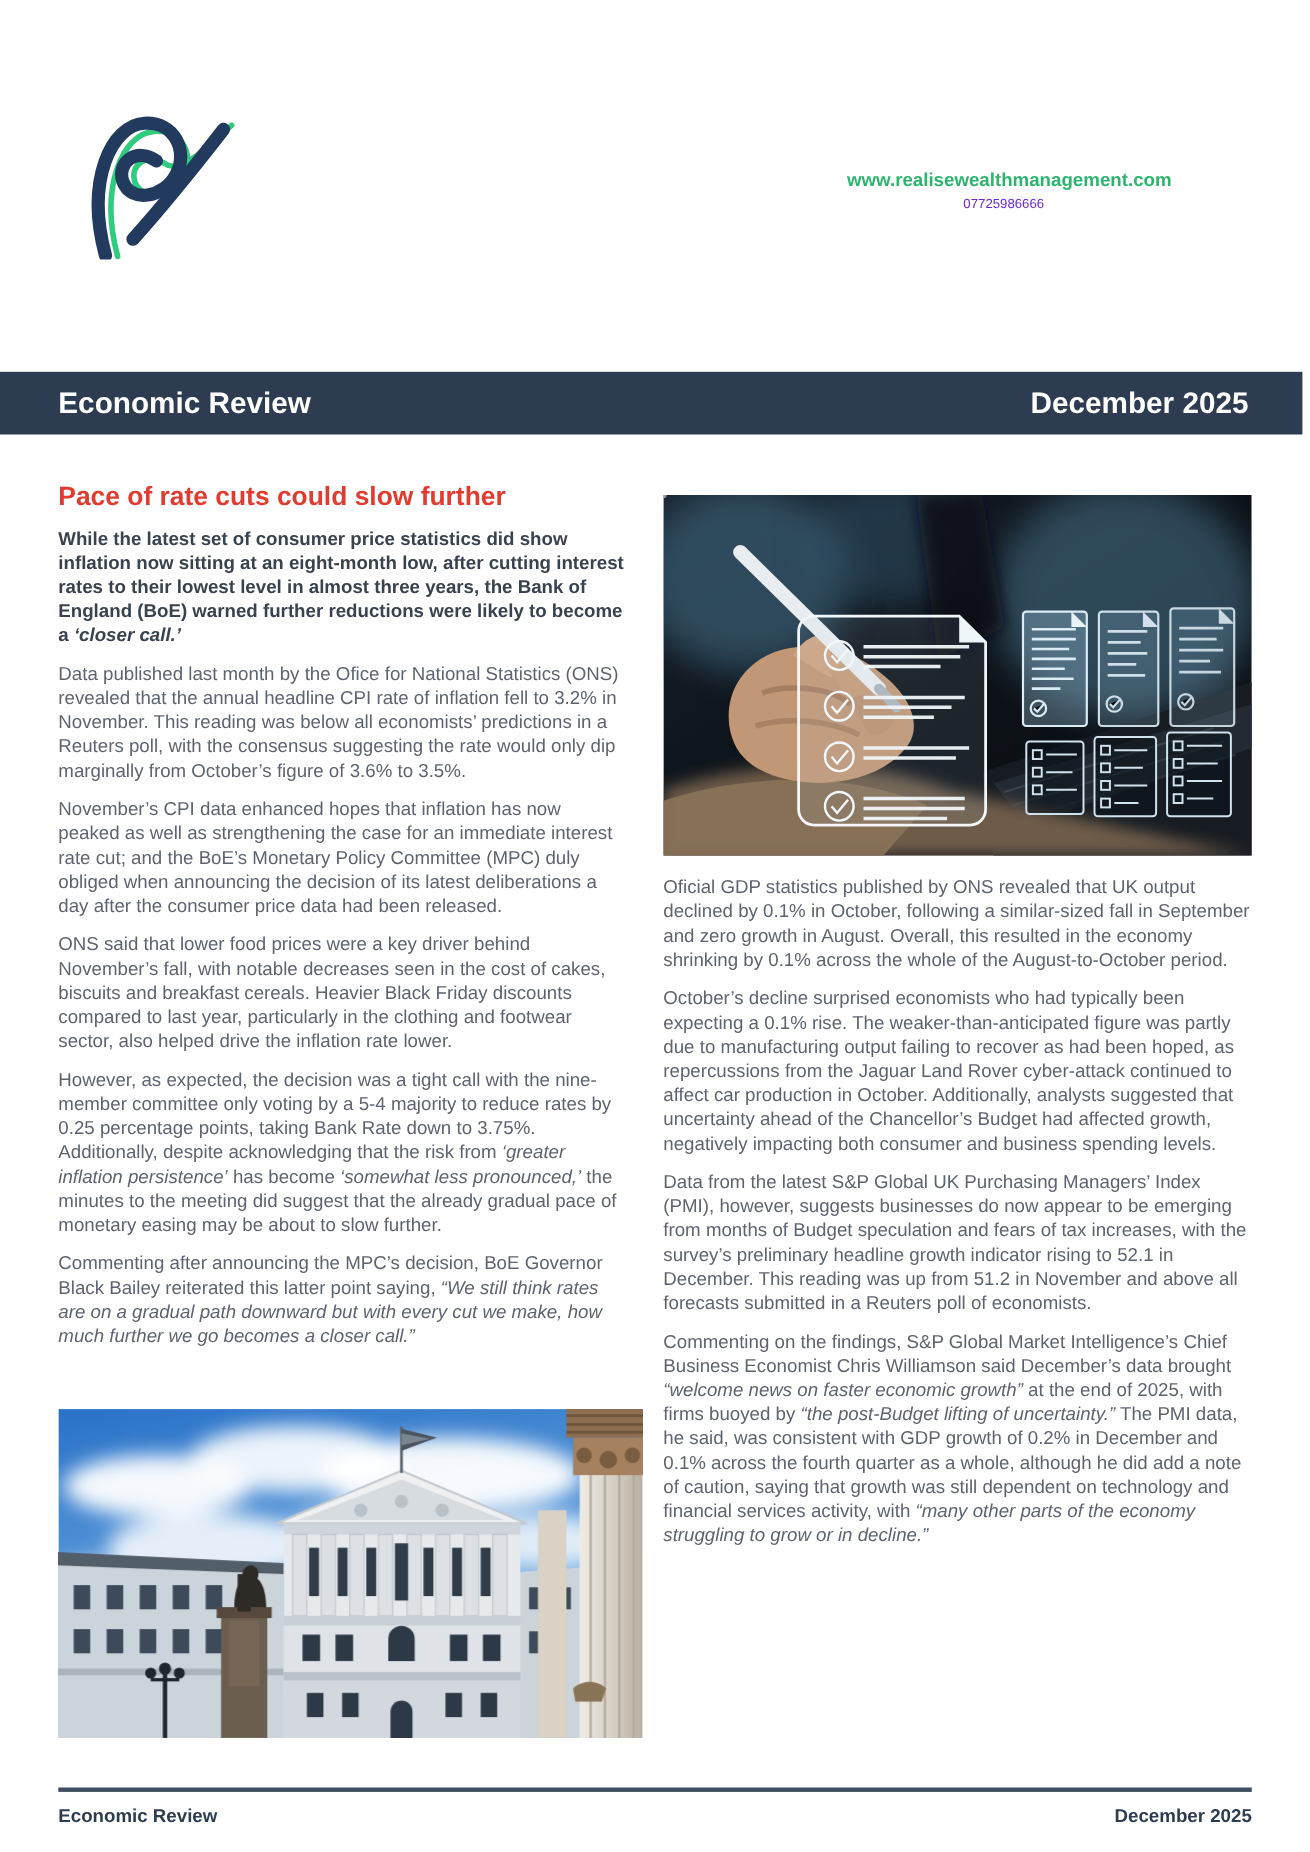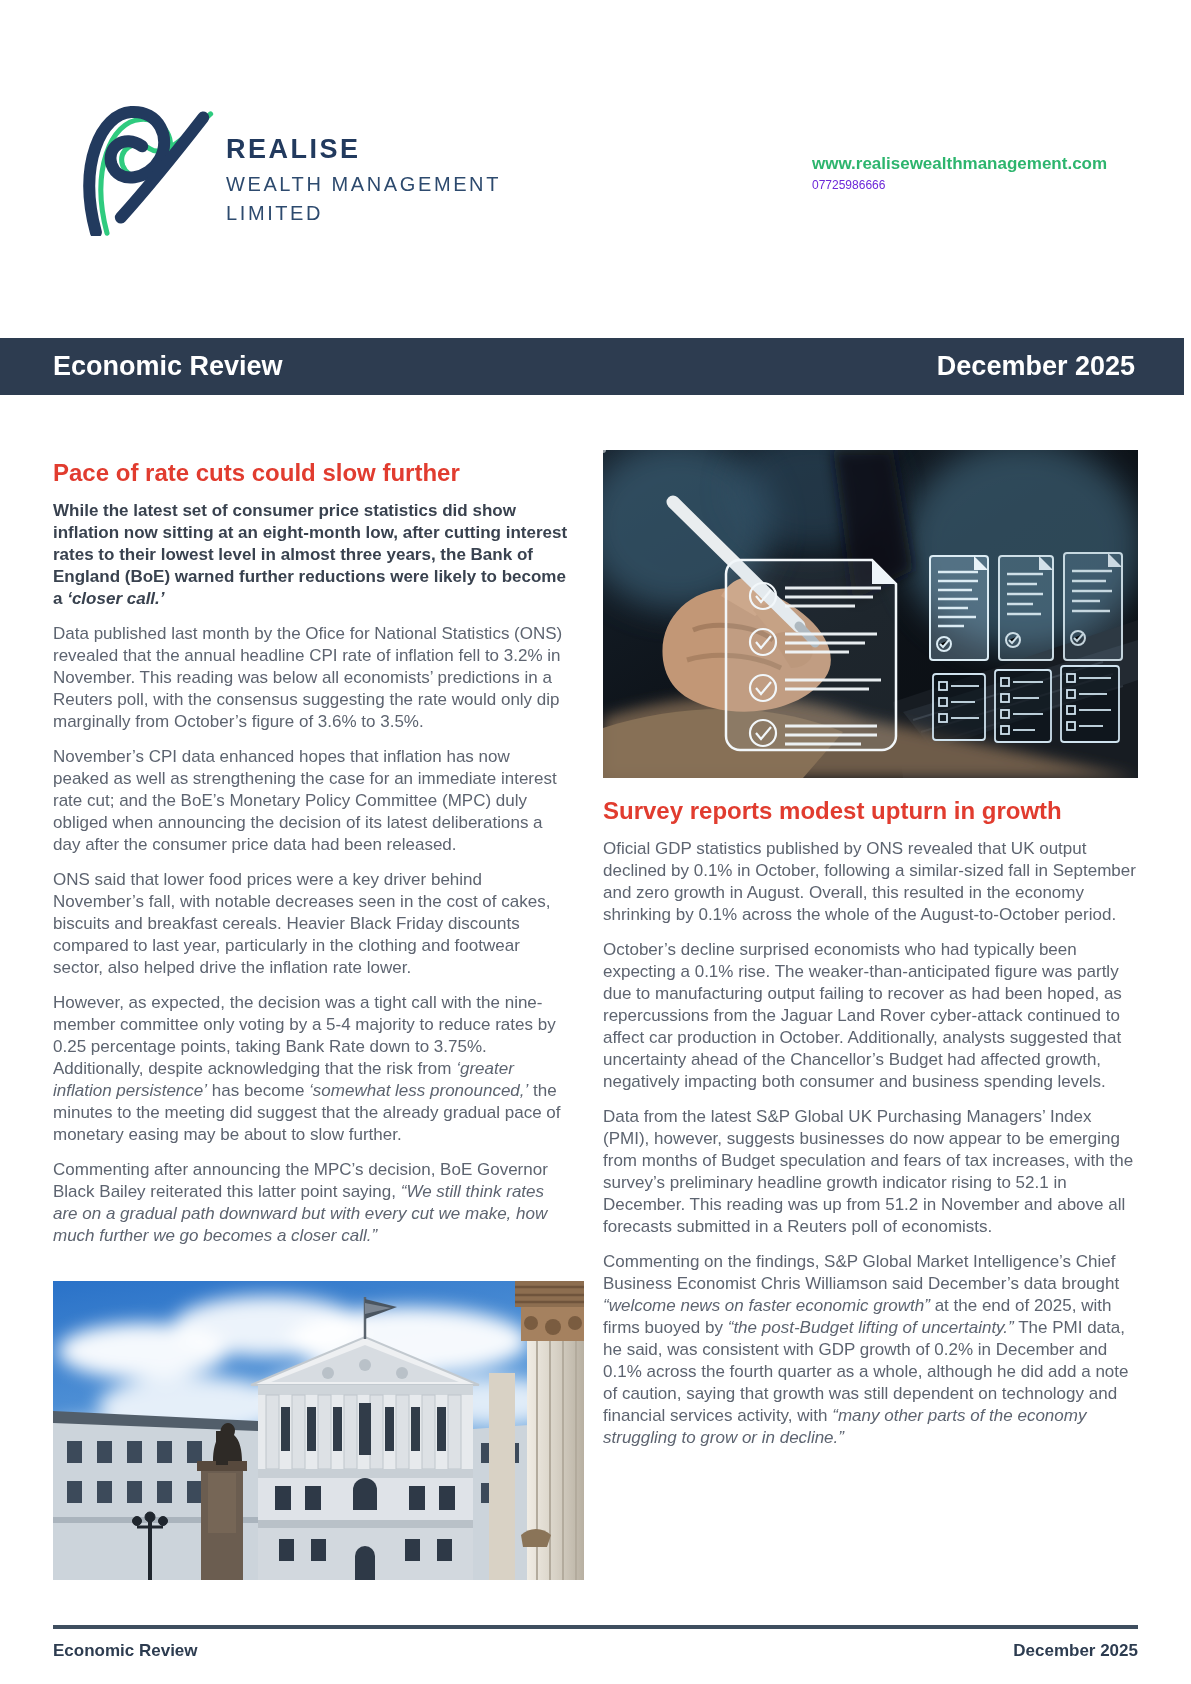--- a/index.html
+++ b/index.html
@@ -7,33 +7,33 @@
     width:1191px;height:1684px;position:relative;background:#ffffff;
     font-family:"Liberation Sans",sans-serif;overflow:hidden;
     -webkit-font-smoothing:antialiased;
   }
   
   .logo{position:absolute;left:70px;top:100px;display:flex;align-items:flex-start;}
   .logo-mark{width:148px;height:136px;}
   .logo-text{margin-left:8px;margin-top:36px;}
   .brand{font-size:27px;font-weight:700;letter-spacing:2.5px;color:#223a5e;line-height:1.0;}
   .brand-sub{font-size:20px;font-weight:400;letter-spacing:2.6px;color:#2d4a6e;line-height:1.45;margin-top:7px;}
-  .contact{position:absolute;left:812px;top:152px;width:285px;line-height:1.45;}
+  .contact{position:absolute;left:770px;top:152px;width:285px;text-align:center;line-height:1.45;}
   .contact .site{color:#2db56e;font-size:17px;font-weight:700;text-decoration:none;display:block;}
   .contact .phone{color:#6d28d9;font-size:12px;font-weight:400;}
   
   .banner{
     position:absolute;left:0;top:338px;width:1184px;height:57px;background:#2d3c50;
     display:flex;justify-content:space-between;align-items:center;
     padding:0 49px 0 53px;box-sizing:border-box;color:#ffffff;
     font-size:27px;font-weight:600;
   }
   
   .col{position:absolute;color:#5d6470;font-size:17px;line-height:22px;}
-  .col-left{left:53px;top:458px;width:516px;}
+  .col-left{left:53px;top:437px;width:516px;}
   .col-right{left:603px;top:796px;width:537px;}
   h2.art{font-size:24px;line-height:30px;font-weight:700;color:#e13c2f;margin:0 0 12px 0;}
   .col p{margin:0 0 13px 0;}
   p.intro{font-weight:700;color:#39424f;}
   .it{font-style:italic;}
   
   figure{margin:0;padding:0;position:absolute;overflow:hidden;}
   .photo-checklist{left:603px;top:450px;width:535px;height:328px;}
   .photo-boe{left:53px;top:1281px;width:531px;height:299px;}
   figure svg{display:block;width:100%;height:100%;}
@@ -46,25 +46,20 @@
 </style>
 </head>
 <body>
 
 <div class="logo">
   <svg class="logo-mark" viewBox="0 0 160 145" fill="none">
     <path d="M40,143 C22,76 44,22 76,20 C104,18 116,44 104,64 C92,84 64,88 57,70 C51,53 69,40 87,52 C101,62 126,38 152,14" stroke="#2fcb7f" stroke-width="5.5" stroke-linecap="round" fill="none"></path>
     <path d="M28,142 C8,68 34,14 66,12 C96,10 110,40 97,63 C85,85 53,91 45,69 C39,51 58,35 78,49" stroke="#223a5e" stroke-width="13" stroke-linecap="round" fill="none"></path>
     <path d="M55,126 C82,96 116,54 144,18" stroke="#223a5e" stroke-width="13" stroke-linecap="round" fill="none"></path>
   </svg>
-  <div class="logo-text">
-    <div class="brand">REALISE</div>
-    <div class="brand-sub">WEALTH MANAGEMENT</div>
-    <div class="brand-sub" style="margin-top:0;">LIMITED</div>
-  </div>
 </div>
 
 <div class="contact">
   <a href="#" class="site">www.realisewealthmanagement.com</a>
   <div class="phone">07725986666</div>
 </div>
 
 <div class="banner">
   <span>Economic Review</span>
   <span>December 2025</span>
@@ -209,21 +204,20 @@
   <h2 class="art">Pace of rate cuts could slow further</h2>
   <p class="intro"><span>While the latest set of consumer price statistics did show inflation now sitting at an eight-month low, after cutting interest rates to their lowest level in almost three years, the Bank of England (BoE) warned further reductions were likely to become a </span><span class="it">‘closer call.’</span></p>
   <p>Data published last month by the Ofice for National Statistics (ONS) revealed that the annual headline CPI rate of inflation fell to 3.2% in November. This reading was below all economists’ predictions in a Reuters poll, with the consensus suggesting the rate would only dip marginally from October’s figure of 3.6% to 3.5%.</p>
   <p>November’s CPI data enhanced hopes that inflation has now peaked as well as strengthening the case for an immediate interest rate cut; and the BoE’s Monetary Policy Committee (MPC) duly obliged when announcing the decision of its latest deliberations a day after the consumer price data had been released.</p>
   <p>ONS said that lower food prices were a key driver behind November’s fall, with notable decreases seen in the cost of cakes, biscuits and breakfast cereals. Heavier Black Friday discounts compared to last year, particularly in the clothing and footwear sector, also helped drive the inflation rate lower.</p>
   <p><span>However, as expected, the decision was a tight call with the nine-member committee only voting by a 5-4 majority to reduce rates by 0.25 percentage points, taking Bank Rate down to 3.75%. Additionally, despite acknowledging that the risk from </span><span class="it">‘greater inflation persistence’</span><span> has become </span><span class="it">‘somewhat less pronounced,’</span><span> the minutes to the meeting did suggest that the already gradual pace of monetary easing may be about to slow further.</span></p>
   <p><span>Commenting after announcing the MPC’s decision, BoE Governor Black Bailey reiterated this latter point saying, </span><span class="it">“We still think rates are on a gradual path downward but with every cut we make, how much further we go becomes a closer call.”</span></p>
 </div>
 
 <div class="col col-right">
-  <h2 class="art">Survey reports modest upturn in growth</h2>
   <p>Oficial GDP statistics published by ONS revealed that UK output declined by 0.1% in October, following a similar-sized fall in September and zero growth in August. Overall, this resulted in the economy shrinking by 0.1% across the whole of the August-to-October period.</p>
   <p>October’s decline surprised economists who had typically been expecting a 0.1% rise. The weaker-than-anticipated figure was partly due to manufacturing output failing to recover as had been hoped, as repercussions from the Jaguar Land Rover cyber-attack continued to affect car production in October. Additionally, analysts suggested that uncertainty ahead of the Chancellor’s Budget had affected growth, negatively impacting both consumer and business spending levels.</p>
   <p>Data from the latest S&amp;P Global UK Purchasing Managers’ Index (PMI), however, suggests businesses do now appear to be emerging from months of Budget speculation and fears of tax increases, with the survey’s preliminary headline growth indicator rising to 52.1 in December. This reading was up from 51.2 in November and above all forecasts submitted in a Reuters poll of economists.</p>
   <p><span>Commenting on the findings, S&amp;P Global Market Intelligence’s Chief Business Economist Chris Williamson said December’s data brought </span><span class="it">“welcome news on faster economic growth”</span><span> at the end of 2025, with firms buoyed by </span><span class="it">“the post-Budget lifting of uncertainty.”</span><span> The PMI data, he said, was consistent with GDP growth of 0.2% in December and 0.1% across the fourth quarter as a whole, although he did add a note of caution, saying that growth was still dependent on technology and financial services activity, with </span><span class="it">“many other parts of the economy struggling to grow or in decline.”</span></p>
 </div>
 
 <figure class="photo-boe">
   <svg viewBox="0 0 531 299" preserveAspectRatio="none">
     <defs>
       <linearGradient id="skyB" x1="0" y1="0" x2="0.3" y2="1">

